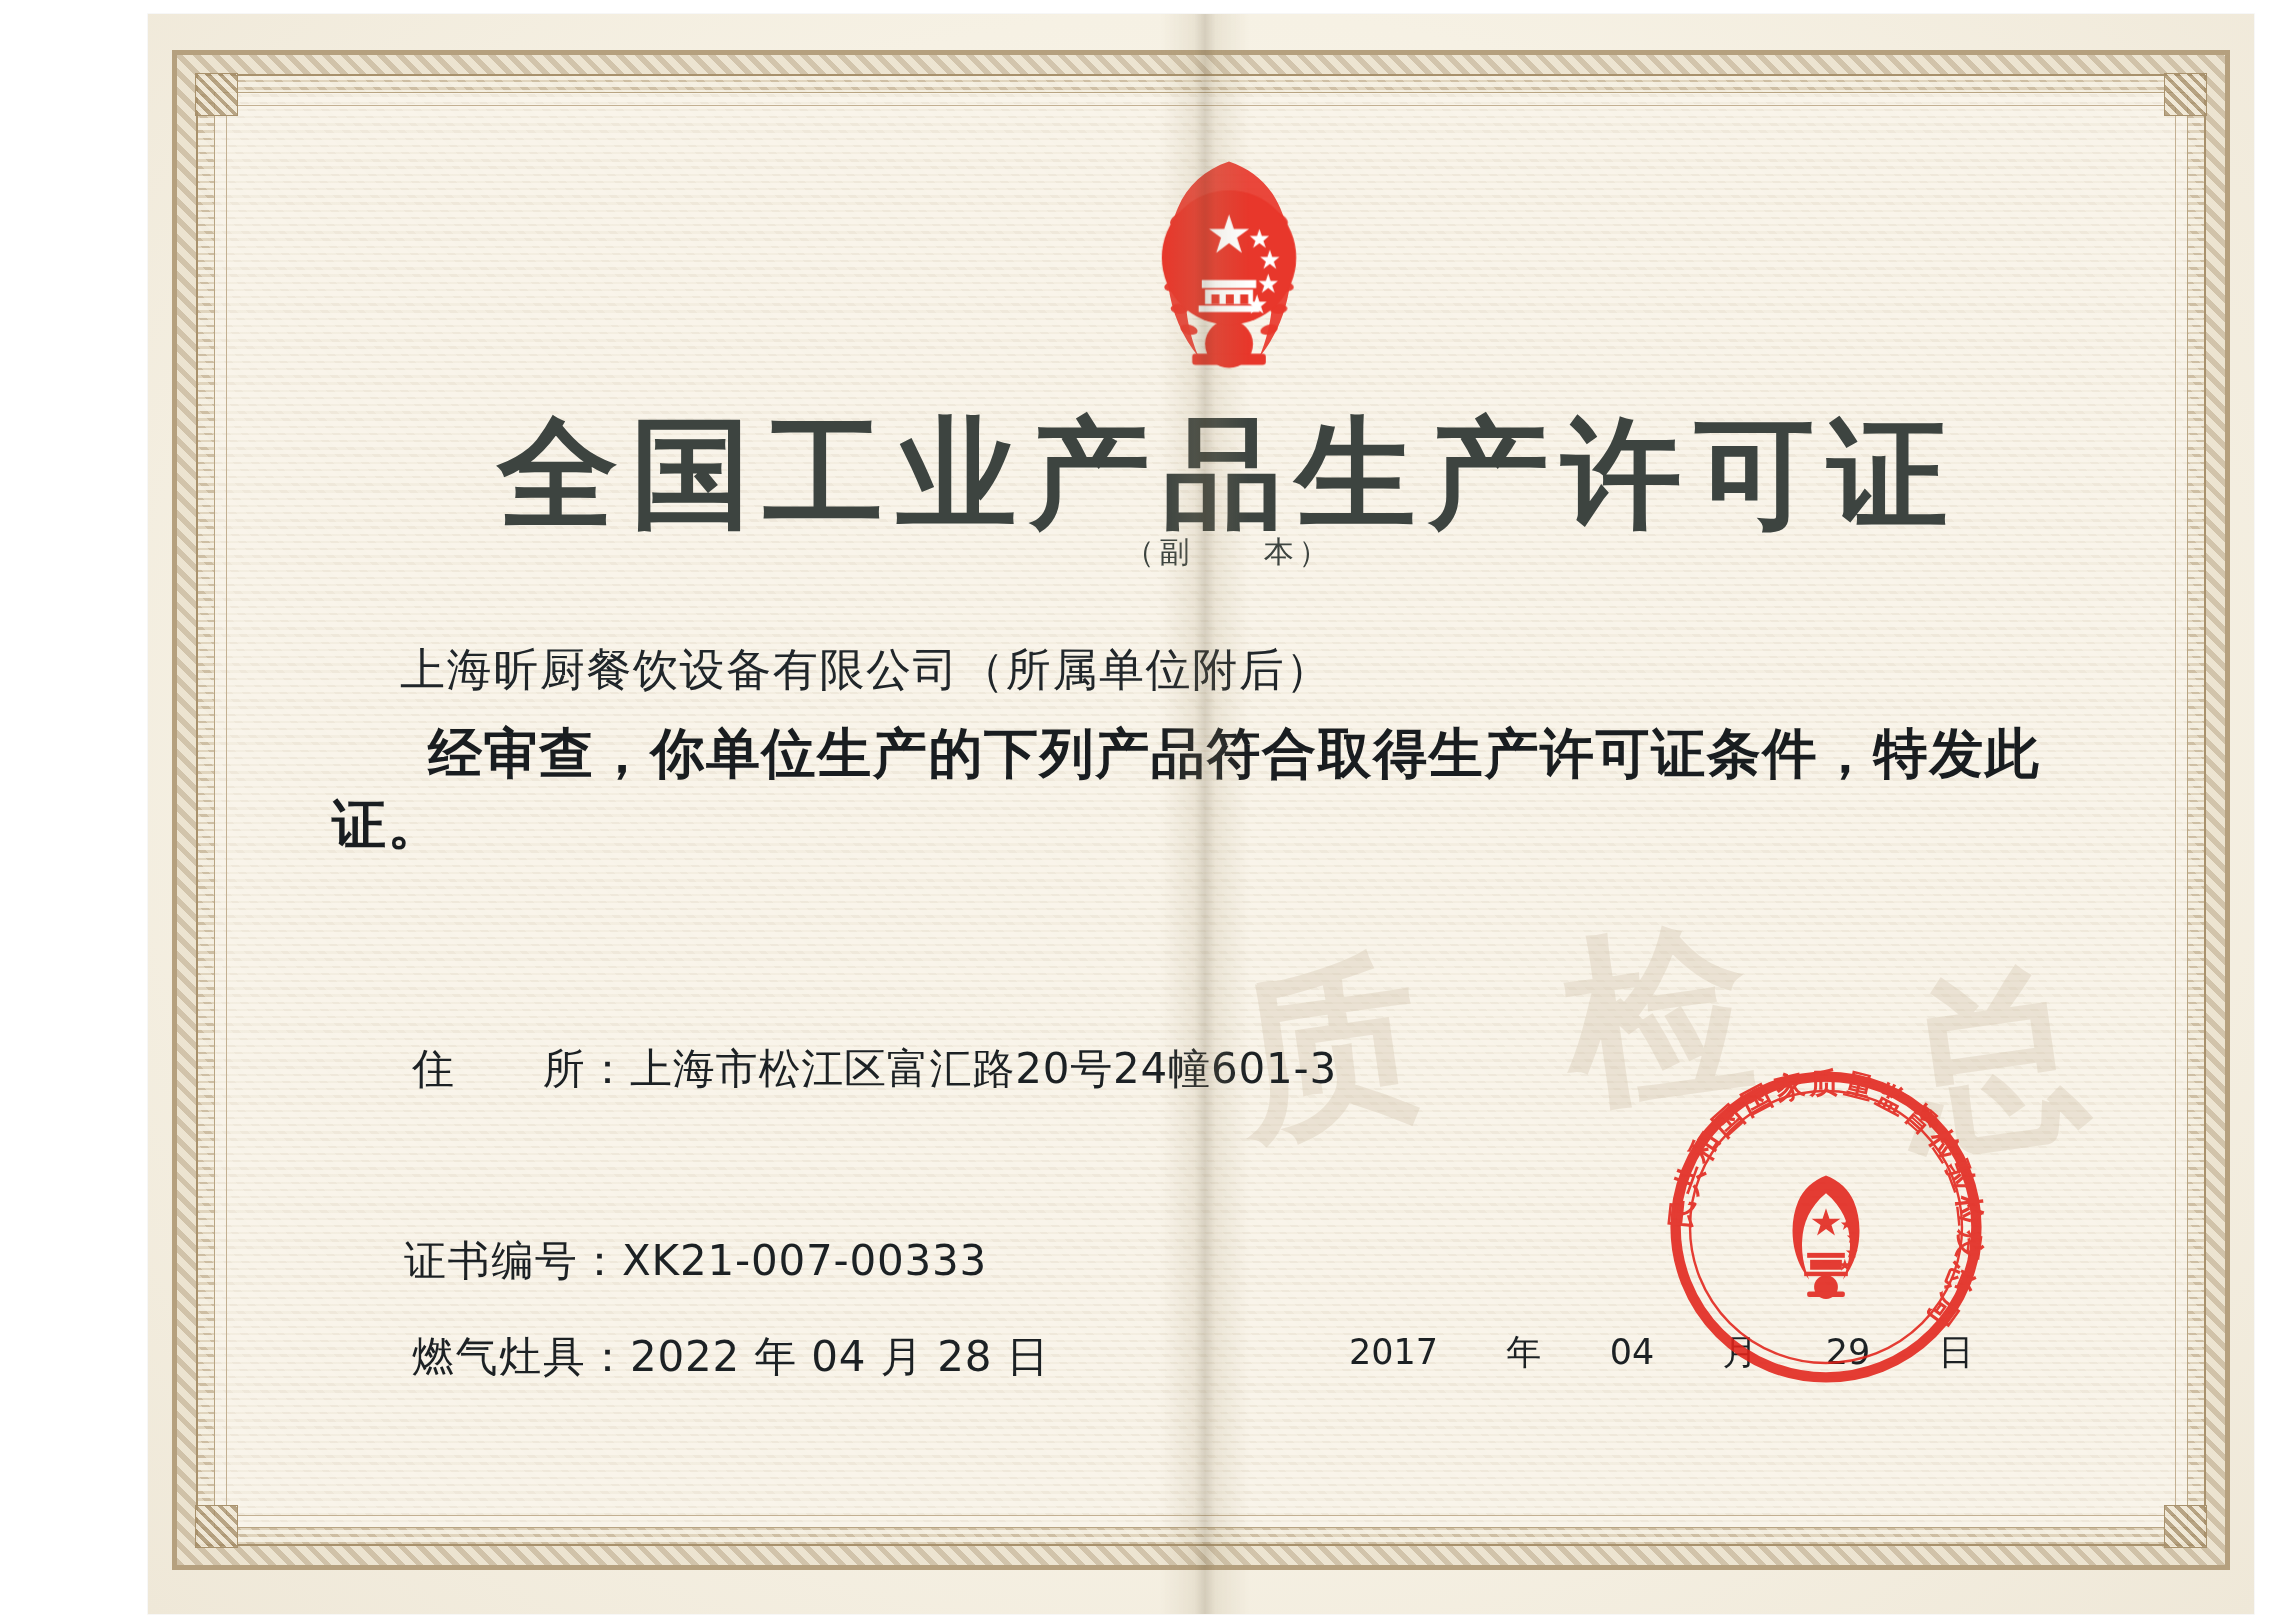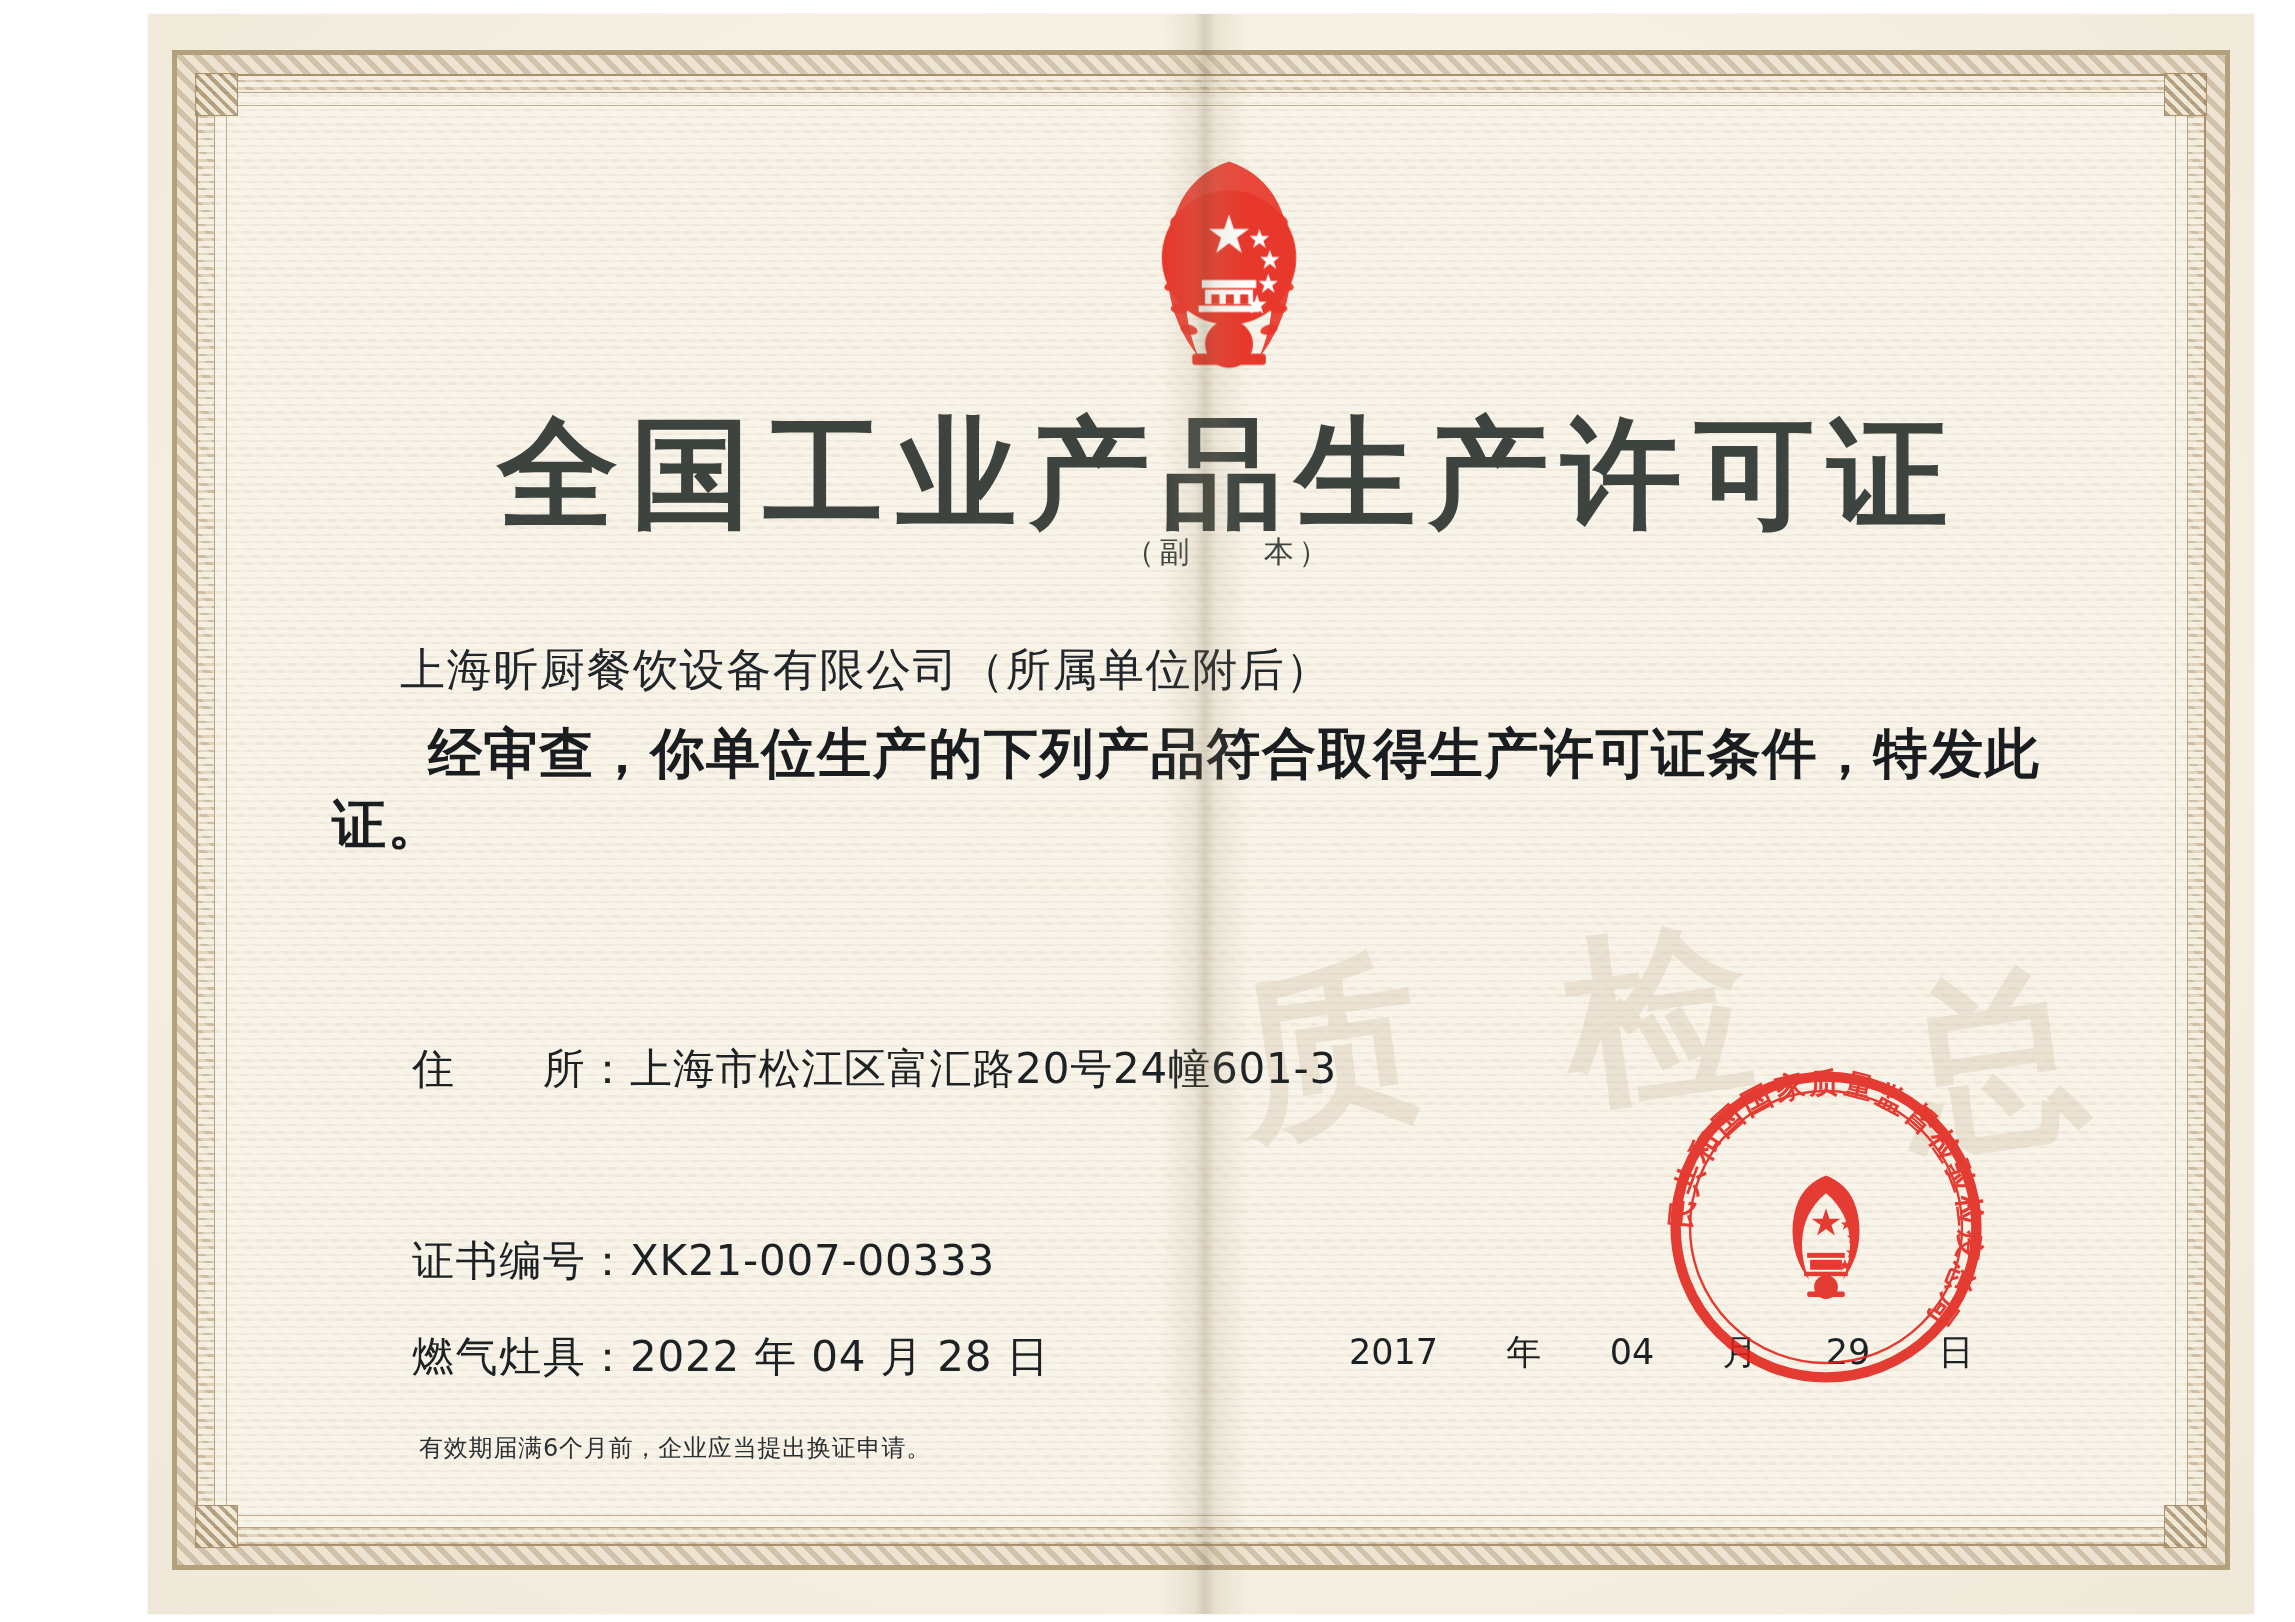--- a/index.html
+++ b/index.html
@@ -191,21 +191,21 @@
     font-size: 42px;
     letter-spacing: 0.8px;
   }
   .field .value.small {
     font-size: 34px;
   }
 
   .f-product { top: 807px; left: 80px; }
   .f-address { top: 931px; left: 80px; }
   .f-factory { top: 1027px; left: 80px; }
-  .f-cert    { top: 1123px; left: 80px; }
+  .f-cert    { top: 1123px; left: 72px; }
   .f-expiry  { top: 1219px; left: 80px; }
 
   .issue-date {
     position: absolute;
     top: 1219px;
     left: 1017px;
     font-family: "DejaVu Sans", "Liberation Sans", sans-serif;
     font-size: 35px;
     color: #1c2124;
     white-space: nowrap;
@@ -348,21 +348,20 @@
         <span class="gap"></span>
         <span>04</span>
         <span class="gap"></span>
         <span>月</span>
         <span class="gap"></span>
         <span>29</span>
         <span class="gap"></span>
         <span>日</span>
       </div>
 
-      <div class="note">有效期届满6个月前，企业应当提出换证申请。</div>
 
       <div class="seal">
         <svg viewBox="0 0 430 430" width="344" height="344" aria-hidden="true">
           <defs>
             <path id="sealArc" d="M 215,215 m -168,0 a 168,168 0 1,1 336,0 a 168,168 0 1,1 -336,0"></path>
           </defs>
           <circle cx="215" cy="215" r="188" fill="none" stroke="#e2231a" stroke-width="13"></circle>
           <circle cx="215" cy="215" r="170" fill="none" stroke="#e2231a" stroke-width="3"></circle>
 
           <text font-family="'DejaVu Sans','Liberation Sans',sans-serif" font-size="37" font-weight="700" fill="#e2231a" letter-spacing="4">

